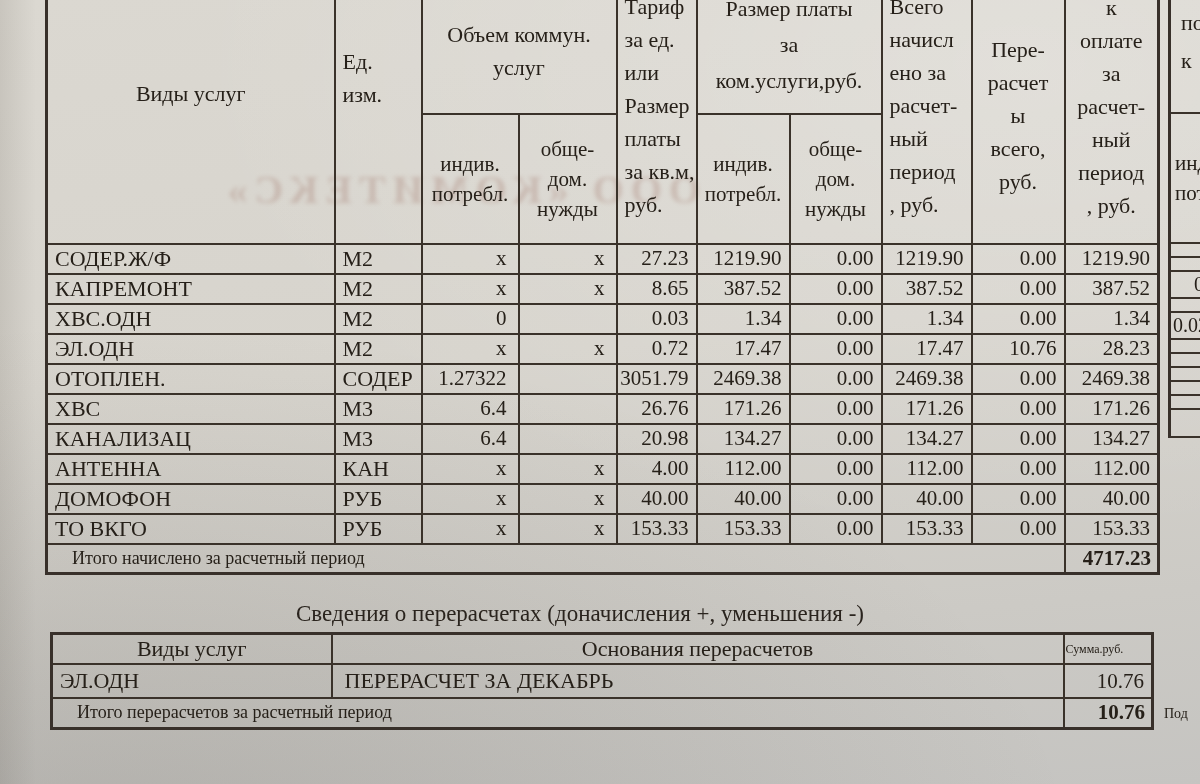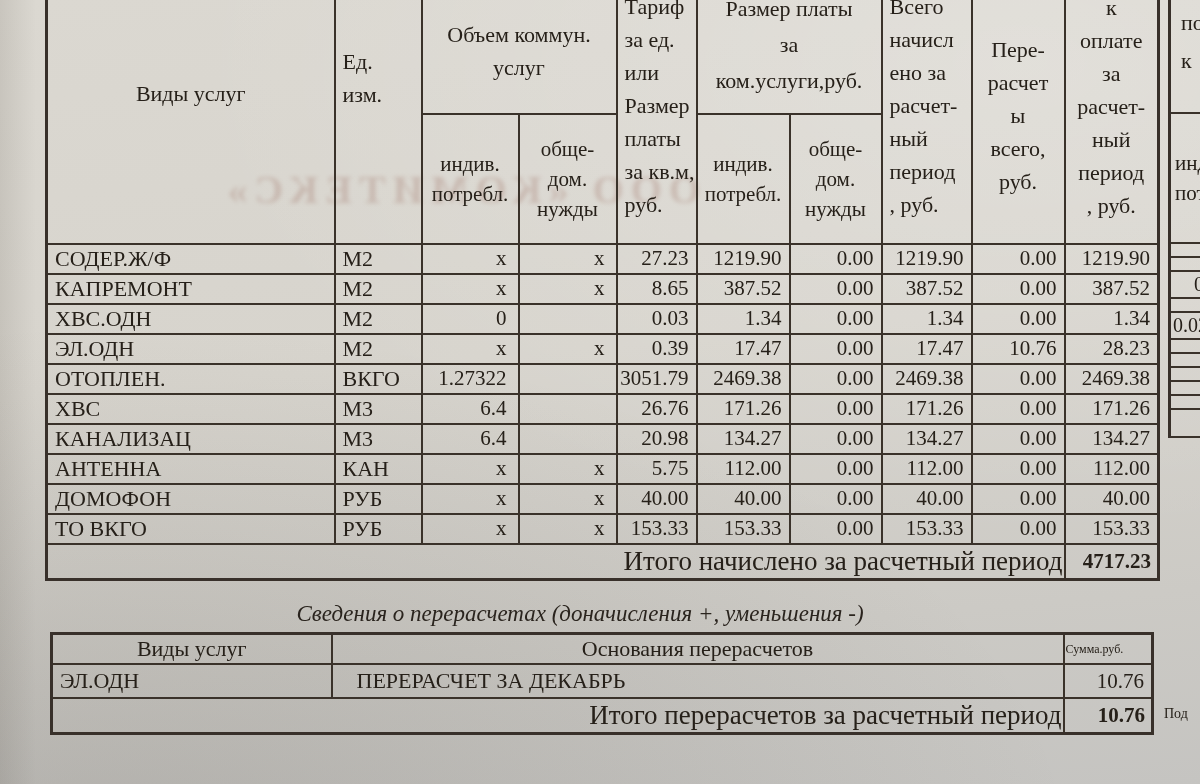--- a/index.html
+++ b/index.html
@@ -29,32 +29,32 @@
   .hdr{font-size:22px;line-height:33px;}
   .h-services{text-align:center;vertical-align:top;padding-top:88px;}
   .h-unit{text-align:left;vertical-align:top;padding-left:7px;padding-top:56px;}
   .h-volume{text-align:center;vertical-align:middle;}
   .h-tariff{text-align:left;vertical-align:top;padding-left:7px;}
   .h-charge{text-align:center;vertical-align:top;line-height:36px;padding-top:2px;}
   .h-accrued{text-align:left;vertical-align:top;padding-left:7px;}
   .h-recalc{text-align:center;vertical-align:middle;}
   .h-topay{text-align:center;vertical-align:top;padding-top:2px;}
   .h-sub{text-align:center;vertical-align:middle;font-size:21px;line-height:30px;}
-  .total-label{text-align:right;padding-left:8px;font-size:27px;}
+  .total-label{text-align:left;padding-left:24px;font-size:18px;}
   .total-val{text-align:right;padding-right:6px;font-size:21px;font-weight:bold;}
   .p-top{text-align:left;vertical-align:top;padding-left:10px;padding-top:16px;font-size:22px;line-height:38px;}
   .p-sub{text-align:left;vertical-align:middle;padding-left:4px;font-size:21px;line-height:30px;}
   .p-num{text-align:left;padding-left:2px;font-size:20px;}
   .partial tbody tr:nth-child(3) td{padding-left:23px;}
   .rc-hdr{text-align:center;font-size:22px;}
   .rc-sum-hdr{text-align:left;font-size:12px;}
-  .rc-reason{text-align:left;padding-left:24px;font-size:22px;}
+  .rc-reason{text-align:left;padding-left:12px;font-size:22px;}
   .title-line{
     position:absolute;left:0;top:601px;width:1160px;text-align:center;
-    font-size:23px;color:#2a241e;font-style:italic;
+    font-size:23px;color:#2a241e;
   }
   .watermark{
     position:absolute;left:80px;top:166px;width:620px;
     transform:scaleX(-1);filter:blur(2px);opacity:0.28;color:#9c6f62;
     font-size:40px;letter-spacing:7px;font-weight:bold;white-space:nowrap;
   }
   .sig-partial{
     position:absolute;left:1164px;top:706px;width:36px;overflow:hidden;
     font-size:14px;color:#262019;white-space:nowrap;
   }
@@ -164,30 +164,30 @@
         <td class="num">0.00</td>
         <td class="num">1.34</td>
         <td class="num">0.00</td>
         <td class="num">1.34</td>
       </tr>
       <tr class="r">
         <td class="svc">ЭЛ.ОДН</td>
         <td class="unit">М2</td>
         <td class="volnum">х</td>
         <td class="volnum">х</td>
-        <td class="num">0.39</td>
+        <td class="num">0.72</td>
         <td class="num">17.47</td>
         <td class="num">0.00</td>
         <td class="num">17.47</td>
         <td class="num">10.76</td>
         <td class="num">28.23</td>
       </tr>
       <tr class="r">
         <td class="svc">ОТОПЛЕН.</td>
-        <td class="unit">ВКГО</td>
+        <td class="unit">СОДЕР</td>
         <td class="volnum">1.27322</td>
         <td class="volnum"></td>
         <td class="num">3051.79</td>
         <td class="num">2469.38</td>
         <td class="num">0.00</td>
         <td class="num">2469.38</td>
         <td class="num">0.00</td>
         <td class="num">2469.38</td>
       </tr>
       <tr class="r">
@@ -212,21 +212,21 @@
         <td class="num">0.00</td>
         <td class="num">134.27</td>
         <td class="num">0.00</td>
         <td class="num">134.27</td>
       </tr>
       <tr class="r">
         <td class="svc">АНТЕННА</td>
         <td class="unit">КАН</td>
         <td class="volnum">х</td>
         <td class="volnum">х</td>
-        <td class="num">5.75</td>
+        <td class="num">4.00</td>
         <td class="num">112.00</td>
         <td class="num">0.00</td>
         <td class="num">112.00</td>
         <td class="num">0.00</td>
         <td class="num">112.00</td>
       </tr>
       <tr class="r">
         <td class="svc">ДОМОФОН</td>
         <td class="unit">РУБ</td>
         <td class="volnum">х</td>

